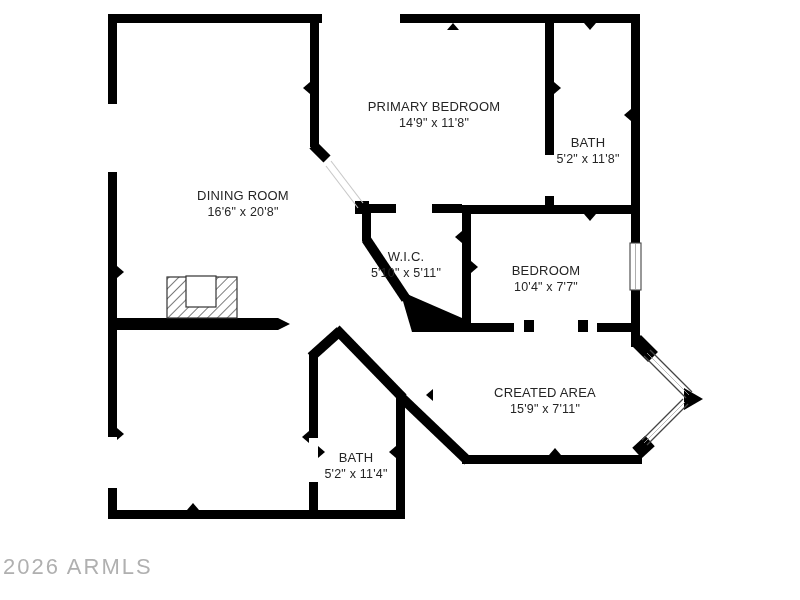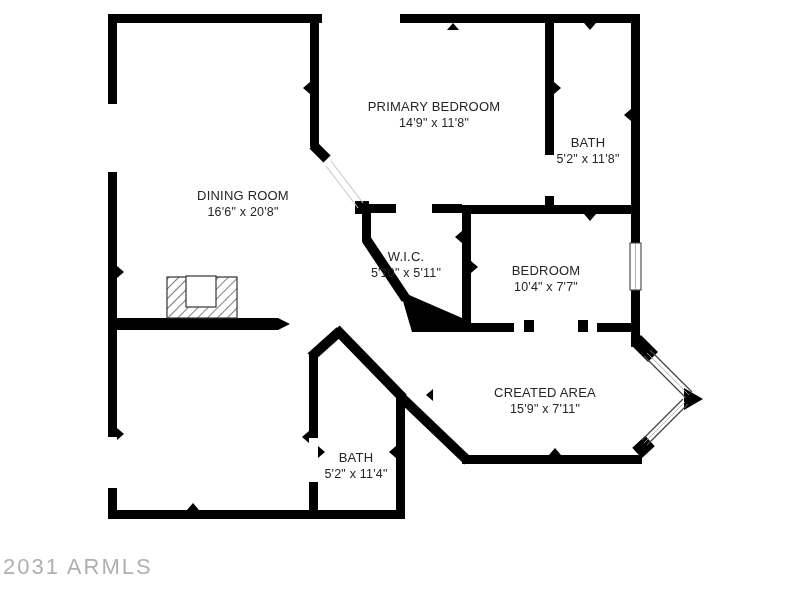--- a/index.html
+++ b/index.html
@@ -146,15 +146,15 @@
     <div class="room-name">CREATED AREA</div>
     <div class="room-dims">15'9" x 7'11"</div>
   </div>
 
 
   <div class="room-label" style="left:356px;top:449px">
     <div class="room-name">BATH</div>
     <div class="room-dims">5'2" x 11'4"</div>
   </div>
 
-  <div class="watermark">2031 ARMLS</div>
+  <div class="watermark">2026 ARMLS</div>
 
 </div>
 
 </body></html>

